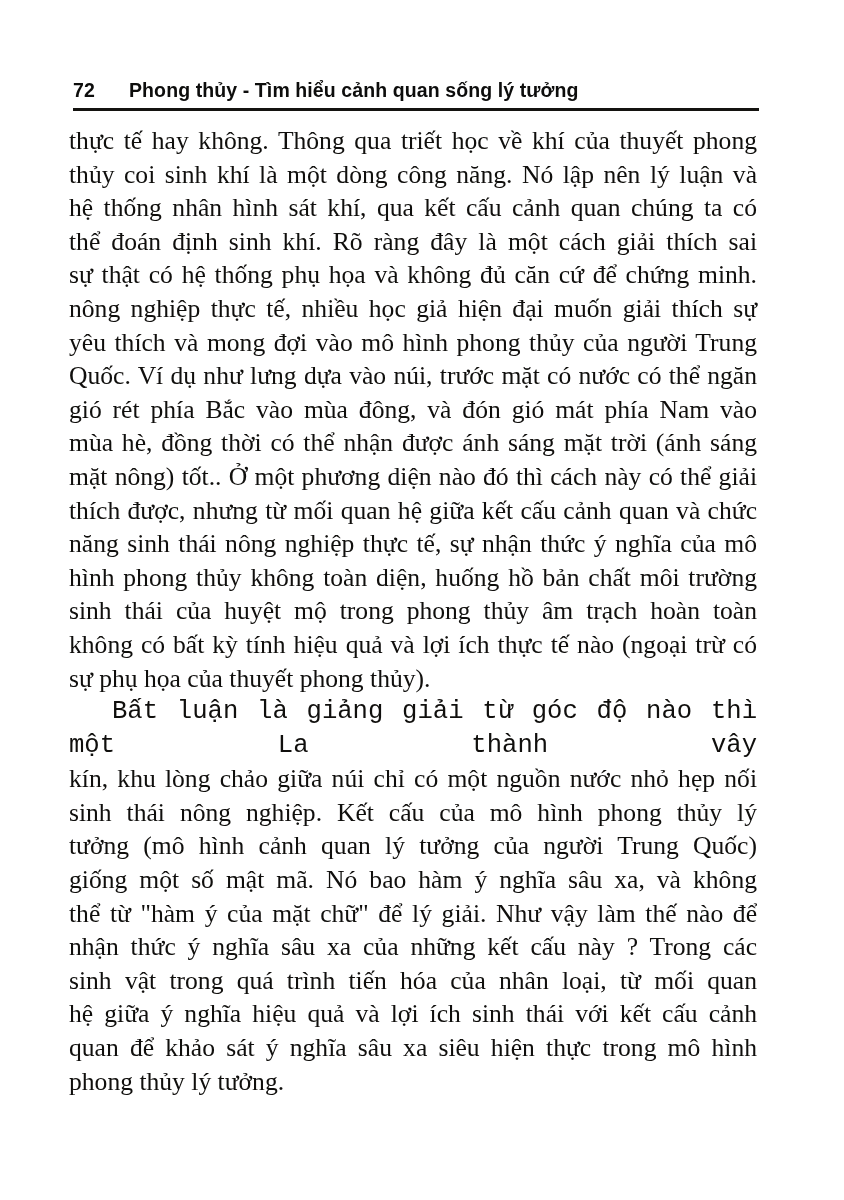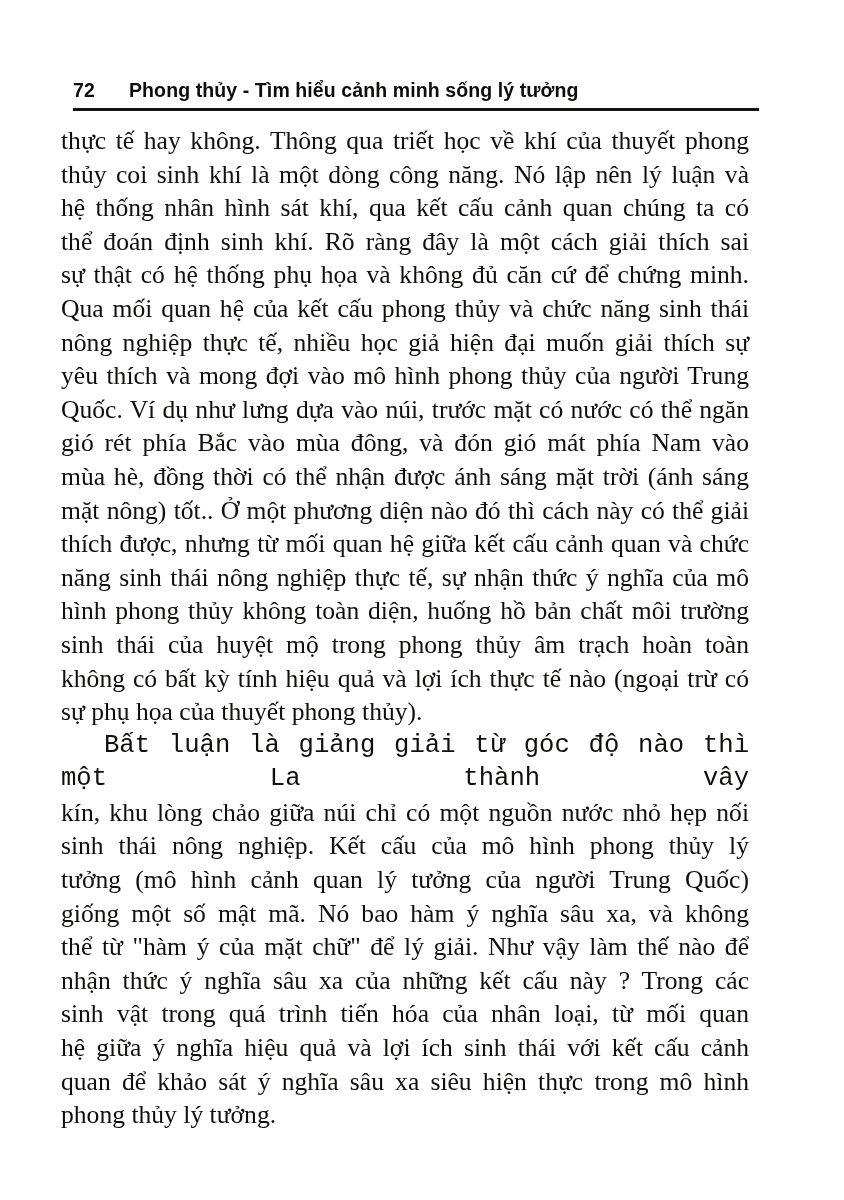--- a/index.html
+++ b/index.html
@@ -55,21 +55,21 @@
     left: 73px;
     top: 108px;
     width: 686px;
     height: 3px;
     background: #141310;
   }
 
   
   .textblock {
     position: absolute;
-    left: 61px;
+    left: 69px;
     top: 124px;
     width: 688px;
   }
 
   .para {
     margin: 0;
   }
   .para + .para {
     margin-top: 0px;
   }
@@ -94,33 +94,32 @@
     font-family: Liberation Mono, monospace;
   }
 </style>
 </head>
 <body>
 
 <div class="page">
 
   <div class="running-head">
     <span class="folio">72</span>
-    <span class="head-title">Phong thủy - Tìm hiểu cảnh minh sống lý tưởng</span>
+    <span class="head-title">Phong thủy - Tìm hiểu cảnh quan sống lý tưởng</span>
   </div>
 
   <div class="head-rule"></div>
 
   <div class="textblock">
     <div class="para" id="para-1">
         <span class="ln">thực tế hay không. Thông qua triết học về khí của thuyết phong</span>
         <span class="ln">thủy coi sinh khí là một dòng công năng. Nó lập nên lý luận và</span>
         <span class="ln">hệ thống nhân hình sát khí, qua kết cấu cảnh quan chúng ta có</span>
         <span class="ln">thể đoán định sinh khí. Rõ ràng đây là một cách giải thích sai</span>
         <span class="ln">sự thật có hệ thống phụ họa và không đủ căn cứ để chứng minh.</span>
-        <span class="ln">Qua mối quan hệ của kết cấu phong thủy và chức năng sinh thái</span>
         <span class="ln">nông nghiệp thực tế, nhiều học giả hiện đại muốn giải thích sự</span>
         <span class="ln">yêu thích và mong đợi vào mô hình phong thủy của người Trung</span>
         <span class="ln">Quốc. Ví dụ như lưng dựa vào núi, trước mặt có nước có thể ngăn</span>
         <span class="ln">gió rét phía Bắc vào mùa đông, và đón gió mát phía Nam vào</span>
         <span class="ln">mùa hè, đồng thời có thể nhận được ánh sáng mặt trời (ánh sáng</span>
         <span class="ln">mặt nông) tốt.. Ở một phương diện nào đó thì cách này có thể giải</span>
         <span class="ln">thích được, nhưng từ mối quan hệ giữa kết cấu cảnh quan và chức</span>
         <span class="ln">năng sinh thái nông nghiệp thực tế, sự nhận thức ý nghĩa của mô</span>
         <span class="ln">hình phong thủy không toàn diện, huống hồ bản chất môi trường</span>
         <span class="ln">sinh thái của huyệt mộ trong phong thủy âm trạch hoàn toàn</span>

